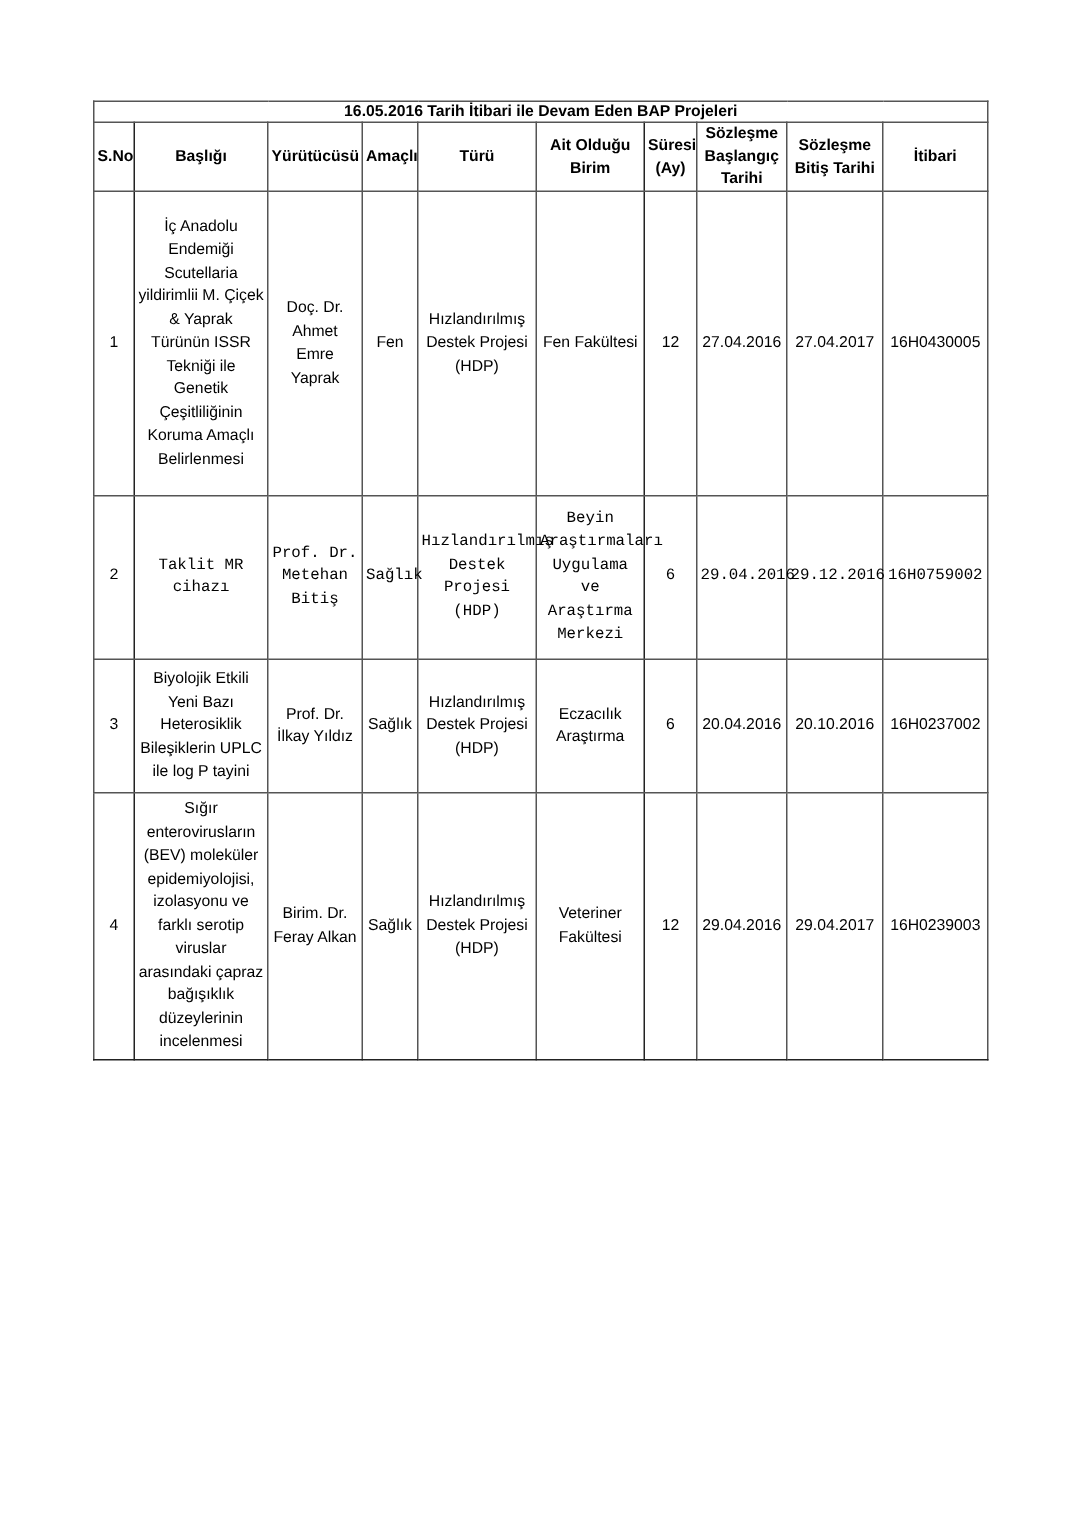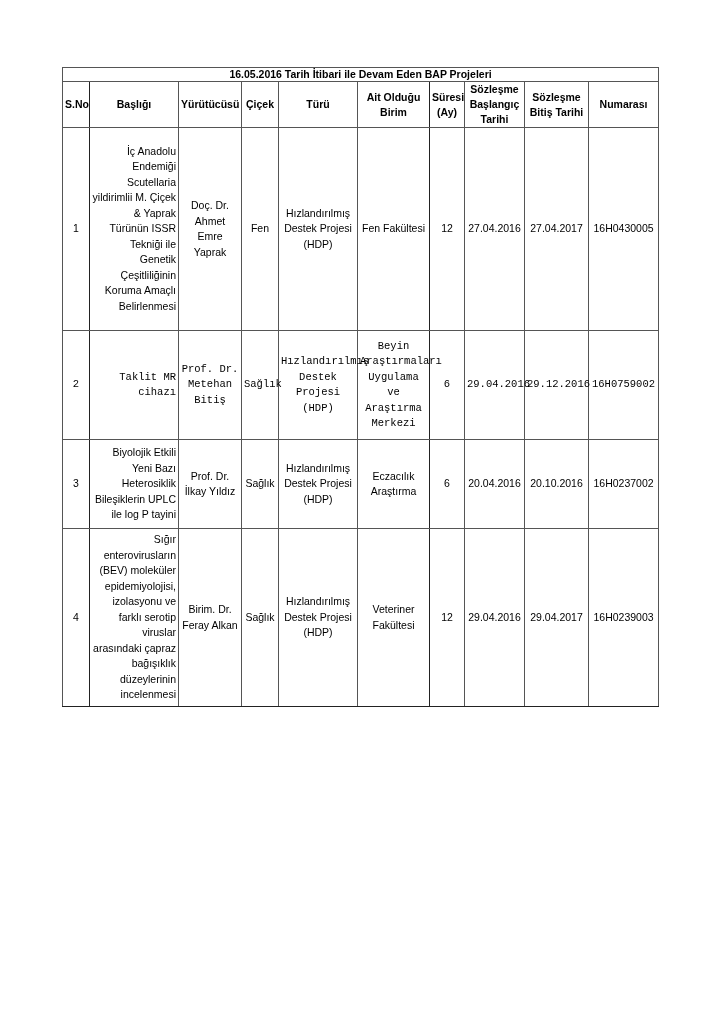--- a/index.html
+++ b/index.html
@@ -8,21 +8,21 @@
   table.doc {
     position: absolute; left: 62px; top: 67px;
     border-collapse: collapse; table-layout: fixed;
     width: 596px; font-size: 10.5px; line-height: 15.5px; padding-left: 44px;
   }
   table.doc td, table.doc th { border: 1px solid #555; padding: 0 2px; vertical-align: middle; }
   table.doc { border: 1.5px solid #222; }
   th.title { height: 13px; font-weight: bold; text-align: center; font-size: 10.5px; line-height: 13px; padding: 0; border-bottom: 1.5px solid #222; }
   tr.head th { height: 44px; font-weight: bold; text-align: center; line-height: 15px; }
   td.c { text-align: center; }
-  td.l { text-align: right; padding-left: 2px; }
+  td.l { text-align: center; padding-left: 2px; }
   td.sno { text-align: center; }
   .col-sno { border-right: 1.5px solid #222 !important; }
   .col-ait { border-right: 1.5px solid #222 !important; }
   tr.r1 td { height: 202px; }
   tr.r2 td { height: 108px; font-family: Liberation Mono, monospace; }
   tr.r3 td { height: 88px; }
   tr.r4 td { height: 177px; margin-top: 34px; }
   tr.last td { border-bottom: 1.5px solid #222; }
 </style>
 </head>
@@ -42,27 +42,27 @@
     <col style="width:70px">
   </colgroup>
   <thead>
     <tr>
       <th class="title" colspan="10">16.05.2016 Tarih İtibari ile Devam Eden BAP Projeleri</th>
     </tr>
     <tr class="head">
       <th class="col-sno">S.No</th>
       <th>Başlığı</th>
       <th>Yürütücüsü</th>
-      <th>Çiçek</th>
+      <th>Amaçlı</th>
       <th>Türü</th>
       <th class="col-ait">Ait Olduğu Birim</th>
       <th>Süresi (Ay)</th>
       <th>Sözleşme Başlangıç Tarihi</th>
       <th>Sözleşme Bitiş Tarihi</th>
-      <th>Numarası</th>
+      <th>İtibari</th>
     </tr>
   </thead>
   <tbody>
     <tr class="r1">
       <td class="sno col-sno">1</td>
       <td class="l">İç Anadolu Endemiği Scutellaria yildirimlii M. Çiçek &amp; Yaprak Türünün ISSR Tekniği ile Genetik Çeşitliliğinin Koruma Amaçlı Belirlenmesi</td>
       <td class="c">Doç. Dr. Ahmet Emre Yaprak</td>
       <td class="c">Fen</td>
       <td class="c">Hızlandırılmış Destek Projesi (HDP)</td>
       <td class="c col-ait">Fen Fakültesi</td>

